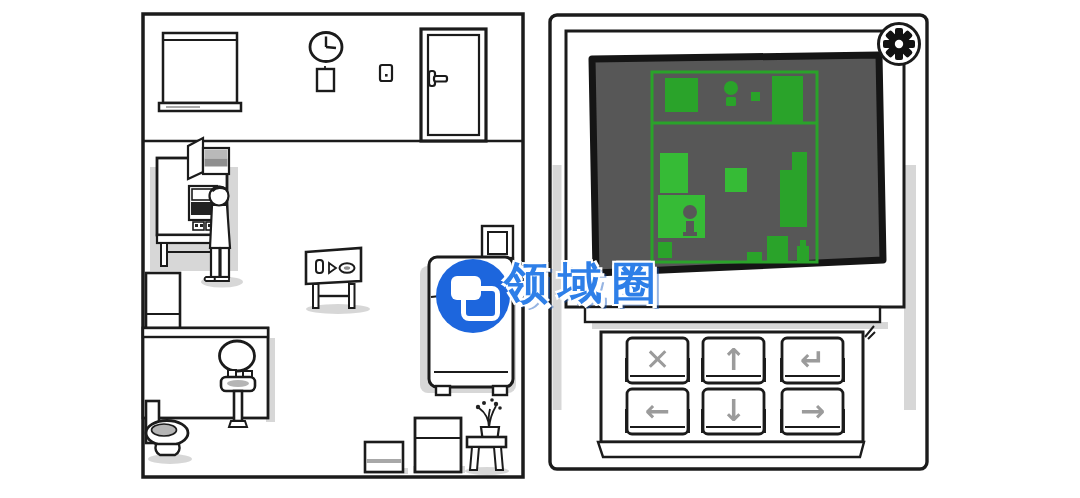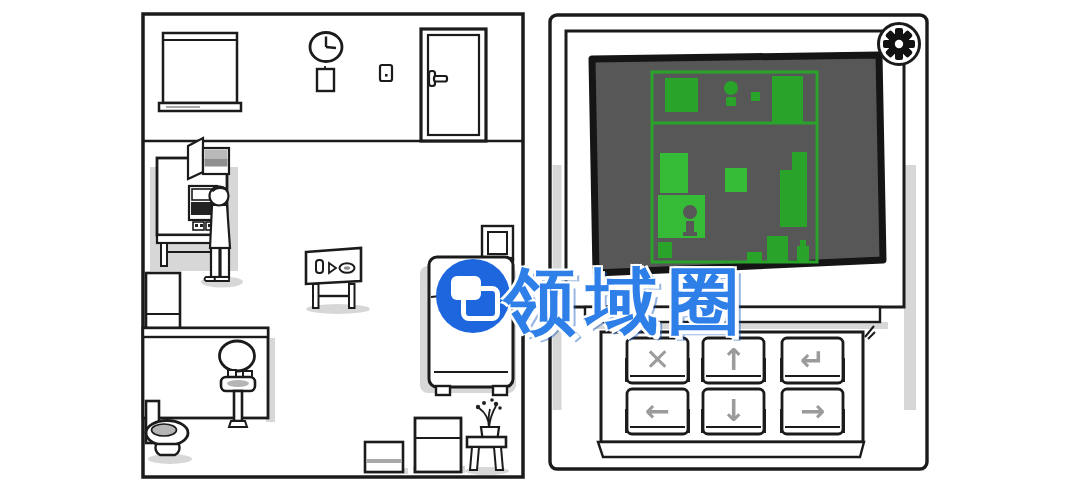--- a/index.html
+++ b/index.html
@@ -27,21 +27,21 @@
   .mapline{fill:none;stroke:var(--map-green);stroke-width:3;}
   .mapdark{fill:var(--screen-gray);stroke:none;}
   .keysym{fill:var(--key-symbol);font-size:30px;font-weight:bold;text-anchor:middle;}
   
   .watermark{position:absolute;top:0;left:0;width:100%;height:100%;pointer-events:none;z-index:50;}
   .wm-logo{position:absolute;left:436px;top:259px;width:74px;height:74px;border-radius:50%;
            background:var(--logo-blue);}
   .wm-sq-back{position:absolute;left:15px;top:17px;width:30px;height:24px;background:#fff;border-radius:6px;}
   .wm-sq-front{position:absolute;left:25px;top:27px;width:29px;height:25px;background:transparent;
            border:5px solid #fff;border-radius:8px;}
-  .wm-text{position:absolute;left:504px;top:254px;font-size:72px;font-weight:900;letter-spacing:10px;
+  .wm-text{position:absolute;left:504px;top:254px;font-size:44px;font-weight:900;letter-spacing:10px;
            color:var(--watermark-blue);
            text-shadow:-2px -2px 0 #fff,2px -2px 0 #fff,-2px 2px 0 #fff,2px 2px 0 #fff,
                         4px 4px 0 #fff,6px 5px 0 rgba(23,88,190,.45);
            font-family:"DejaVu Sans","Liberation Sans",sans-serif;}
 </style>
 </head>
 <body>
 
 <div class="stage">
 

